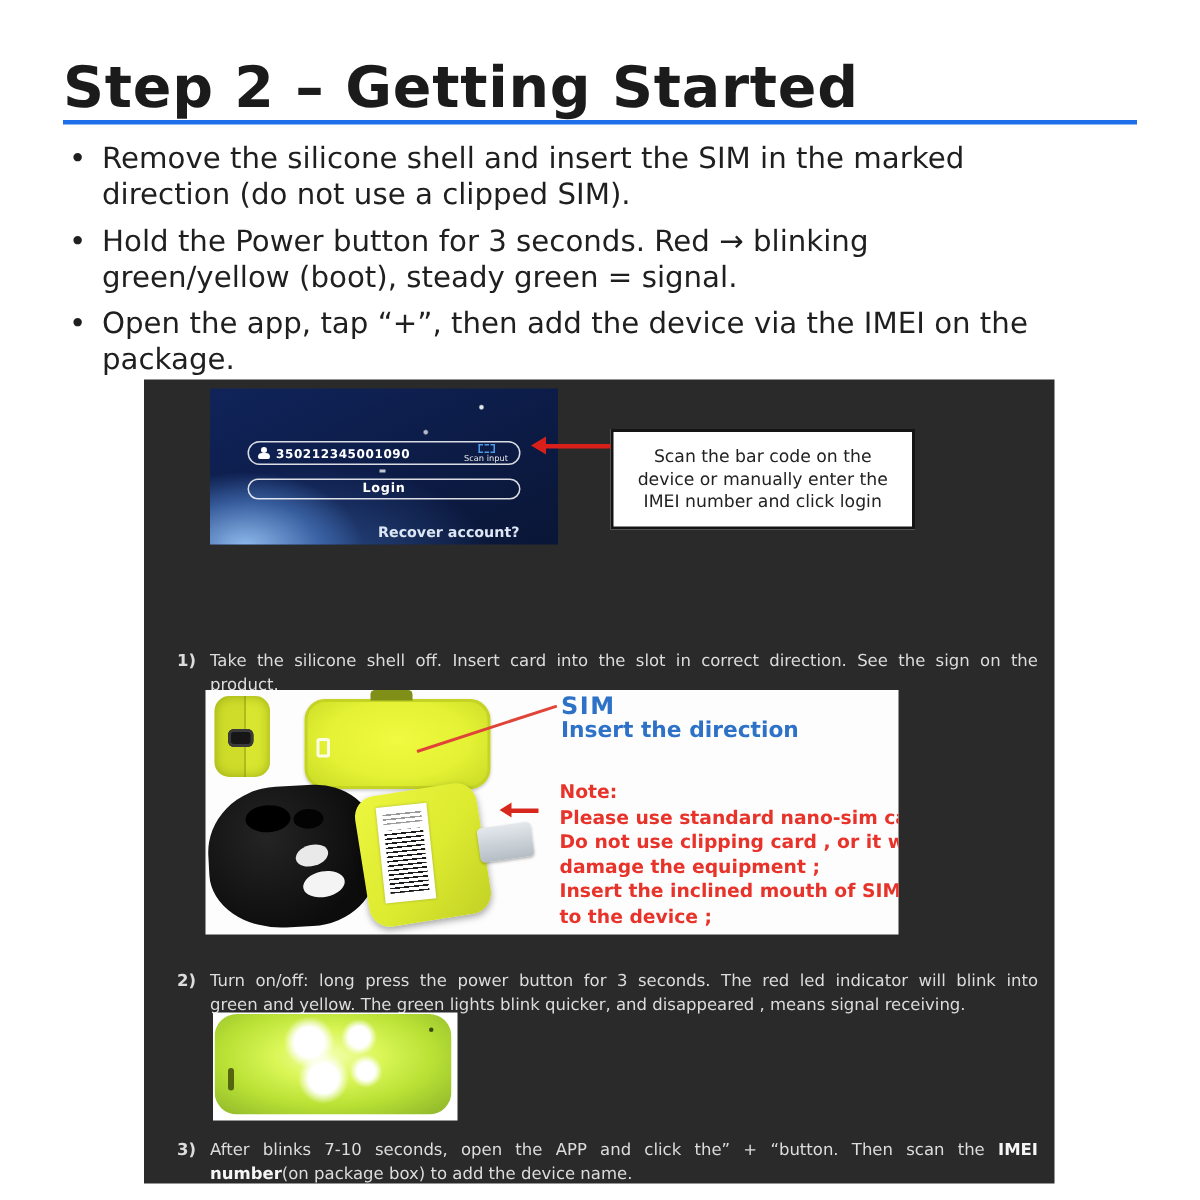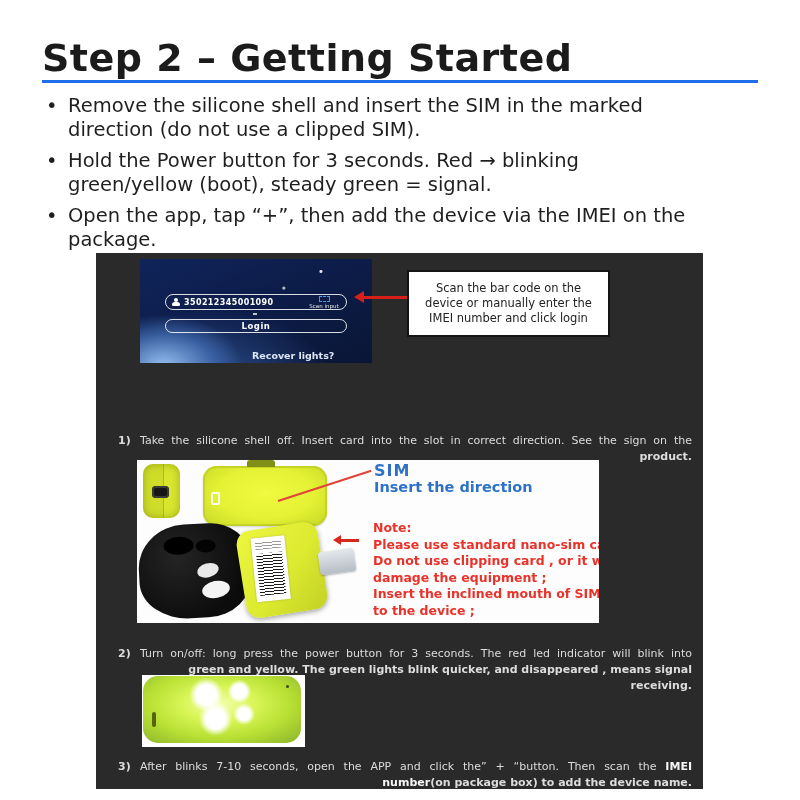--- a/index.html
+++ b/index.html
@@ -41,36 +41,36 @@
   .imei { flex:1; color:#fff; font-size:8px; font-weight:700; letter-spacing:.4px; }
   .scanbox { flex:0 0 34px; text-align:center; }
   .brkt { display:block; width:11px; height:6px; margin:0 auto 1px auto;
           border:1px dashed #4a9ae8; }
   .scantxt { display:block; color:#e8e8e8; font-size:5.5px; line-height:6px; white-space:nowrap; }
   .btn-label { color:#fff; font-size:8.5px; font-weight:700; letter-spacing:.5px;text-align:center; }
   .dash { position:absolute; left:113px; top:54px; width:4px; height:2px; background:rgba(255,255,255,.75); }
   .recover { position:absolute; left:112px; top:91px; color:#dce6f5; font-size:9.5px; font-weight:700; }
 
   
-  .callout { position:absolute; left:311px; top:17px; width:203px; height:67px; background:#fff;
+  .callout { position:absolute; left:311px; top:33px; width:203px; height:67px; background:#fff;
              border:2px solid #141414; display:flex; flex-direction:column; justify-content:center; }
   .callout div { text-align:center; color:#222; font-size:11.5px; line-height:15px; }
   .arrow1 { position:absolute; left:258px; top:38px; width:53px; height:12px; }
   .arrow1 .shaft { position:absolute; left:8px; top:4.5px; width:45px; height:3px; background:#d81f1a; }
   .arrow1 .head  { position:absolute; left:0; top:0; width:0; height:0;
                    border-top:6px solid transparent; border-bottom:6px solid transparent;
                    border-right:10px solid #d81f1a; }
 
   
   .gs-title { position:absolute; left:24px; top:157px; color:#f2f2f2; font-size:15.5px; font-weight:700; }
   .step { position:absolute; left:22px; display:flex; color:#dcdcdc; font-size:11px; line-height:16px; }
   .step .num { flex:0 0 22px; font-weight:700; }
   .step .lines { width:552px; }
   .step .l1 { text-align:justify; text-align-last:justify; }
-  .step .l2 { text-align:right;font-weight:bold; }
+  .step .l2 { text-align:left; }
   .step b { color:#f5f5f5; }
   .step1 { top:180px; } .step2 { top:393px; } .step3 { top:506px; }
 
   
   .simfig { position:absolute; left:41px; top:207px; width:462px; height:163px; background:#fdfdfd; overflow:hidden; }
   .sidedev { position:absolute; left:6px; top:4px; width:37px; height:54px; border-radius:10px;
              background:linear-gradient(90deg,#cfdd2a 0 54%, #aebc1d 54% 57%, #d8e62f 57%);
              box-shadow:inset 0 0 8px rgba(110,125,0,.55); }
   .sideport { position:absolute; left:9px; top:22px; width:17px; height:12px; background:#161616;
               border-radius:4px; box-shadow:inset 0 0 0 2px #3a3a3a; }
@@ -161,21 +161,21 @@
         <span class="imei">350212345001090</span>
         <span class="scanbox">
           <span class="brkt"></span>
           <span class="scantxt">Scan input</span>
         </span>
       </div>
       <div class="dash"></div>
       <div class="pill btn">
         <span class="btn-label">Login</span>
       </div>
-      <div class="recover">Recover lights?</div>
+      <div class="recover">Recover account?</div>
     </div>
 
     <div class="callout">
       <div>Scan the bar code on the</div>
       <div>device or manually enter the</div>
       <div>IMEI number and click login</div>
     </div>
     <div class="arrow1">
       <span class="head"></span>
       <span class="shaft"></span>

